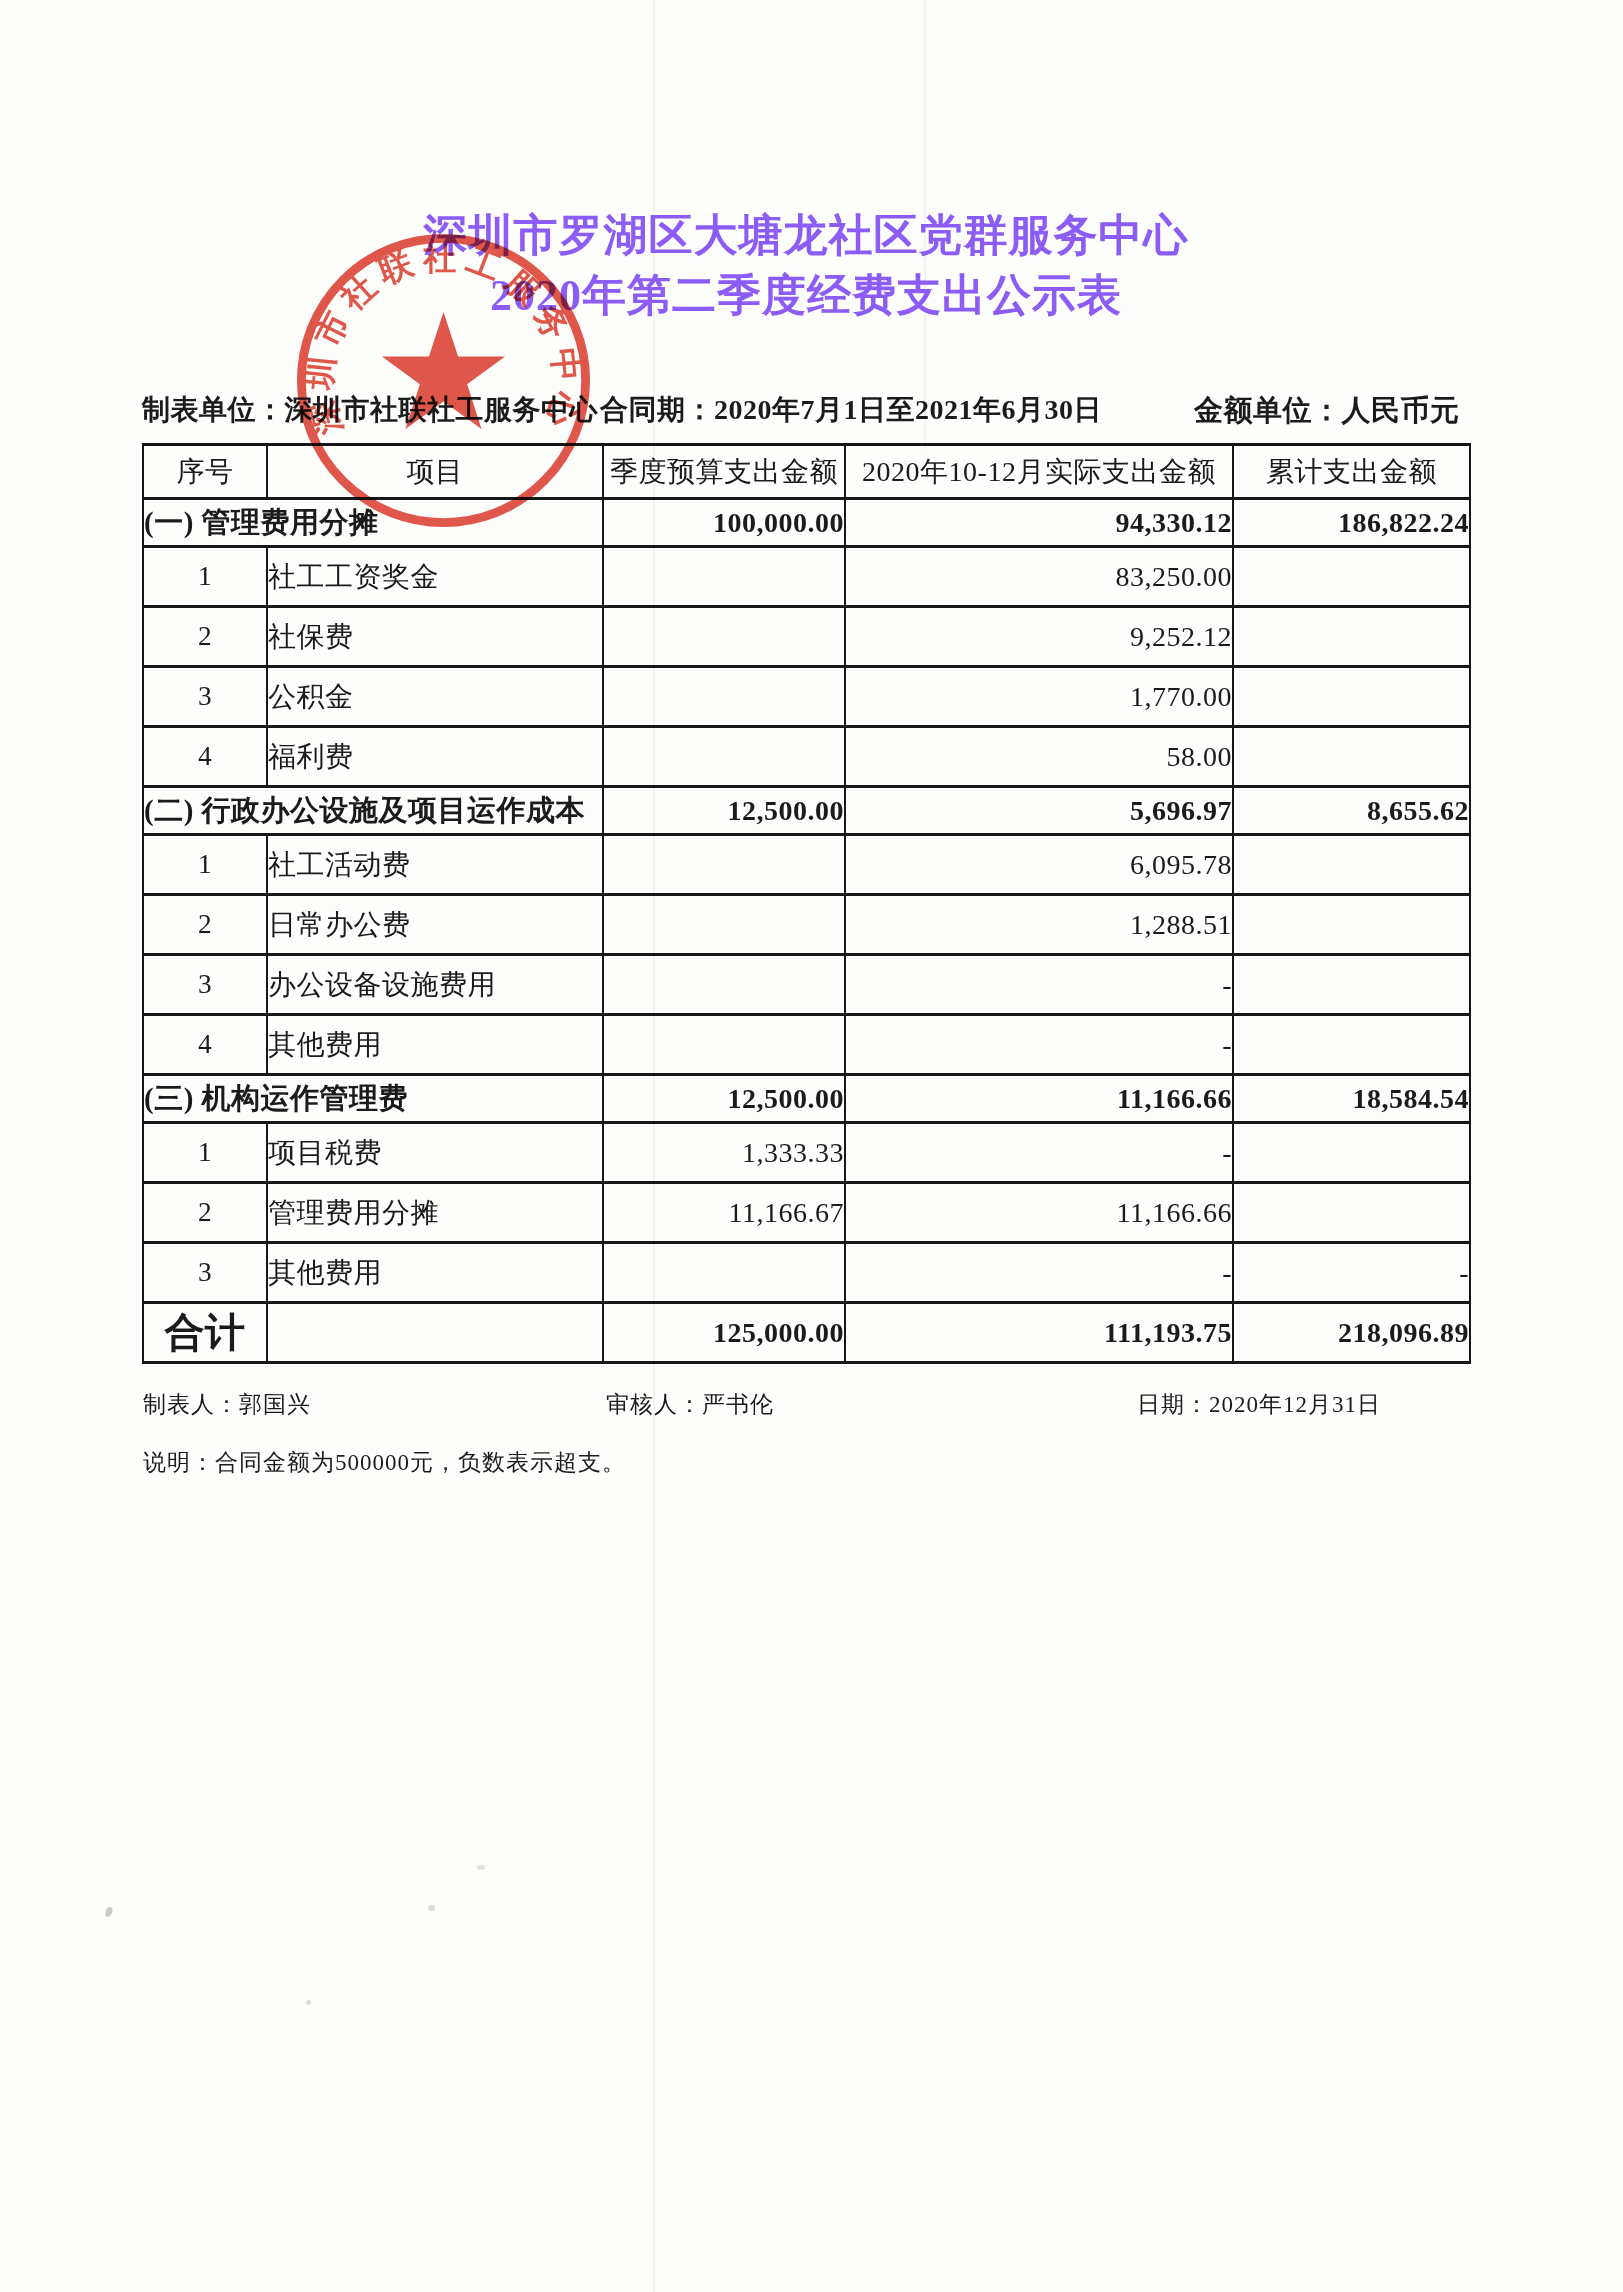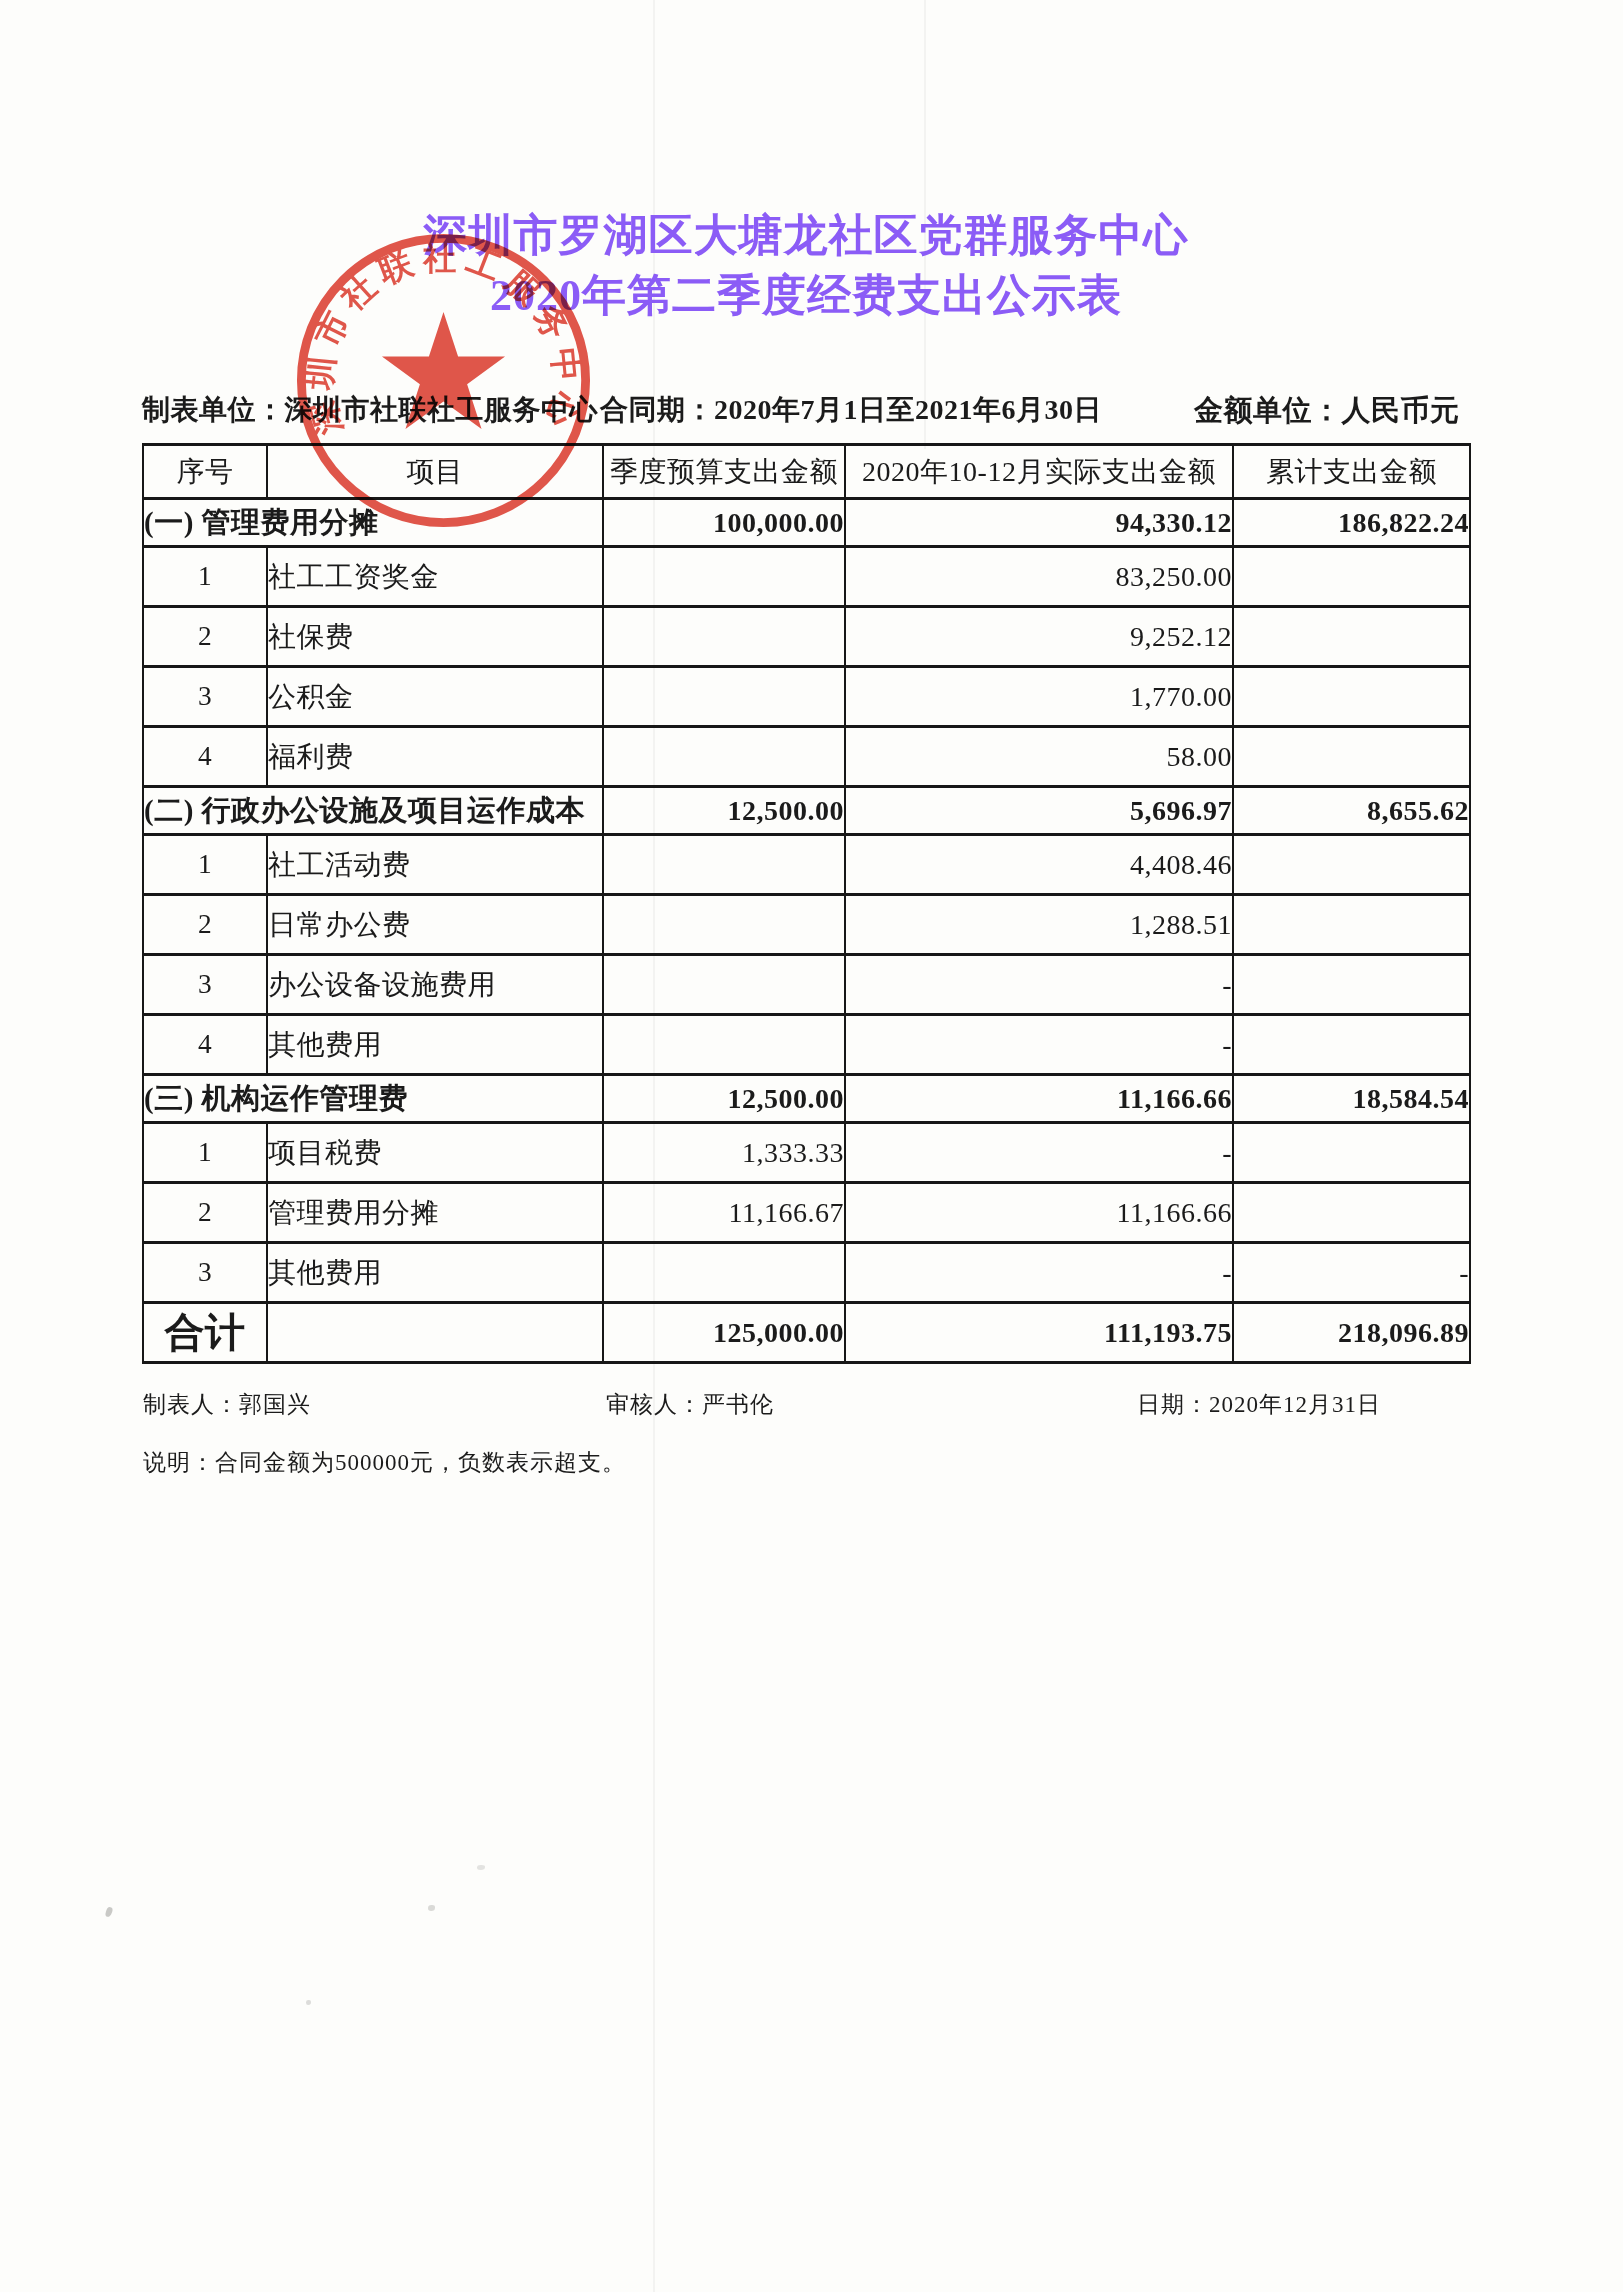--- a/index.html
+++ b/index.html
@@ -139,21 +139,21 @@
       <tr class="grp">
         <td class="glabel" colspan="2">(二) 行政办公设施及项目运作成本</td>
         <td class="num">12,500.00</td>
         <td class="num">5,696.97</td>
         <td class="num">8,655.62</td>
       </tr>
       <tr class="itm">
         <td class="no">1</td>
         <td class="iname">社工活动费</td>
         <td class="num"></td>
-        <td class="num">4,408.46</td>
+        <td class="num">6,095.78</td>
         <td class="num"></td>
       </tr>
       <tr class="itm">
         <td class="no">2</td>
         <td class="iname">日常办公费</td>
         <td class="num"></td>
         <td class="num">1,288.51</td>
         <td class="num"></td>
       </tr>
       <tr class="itm">

